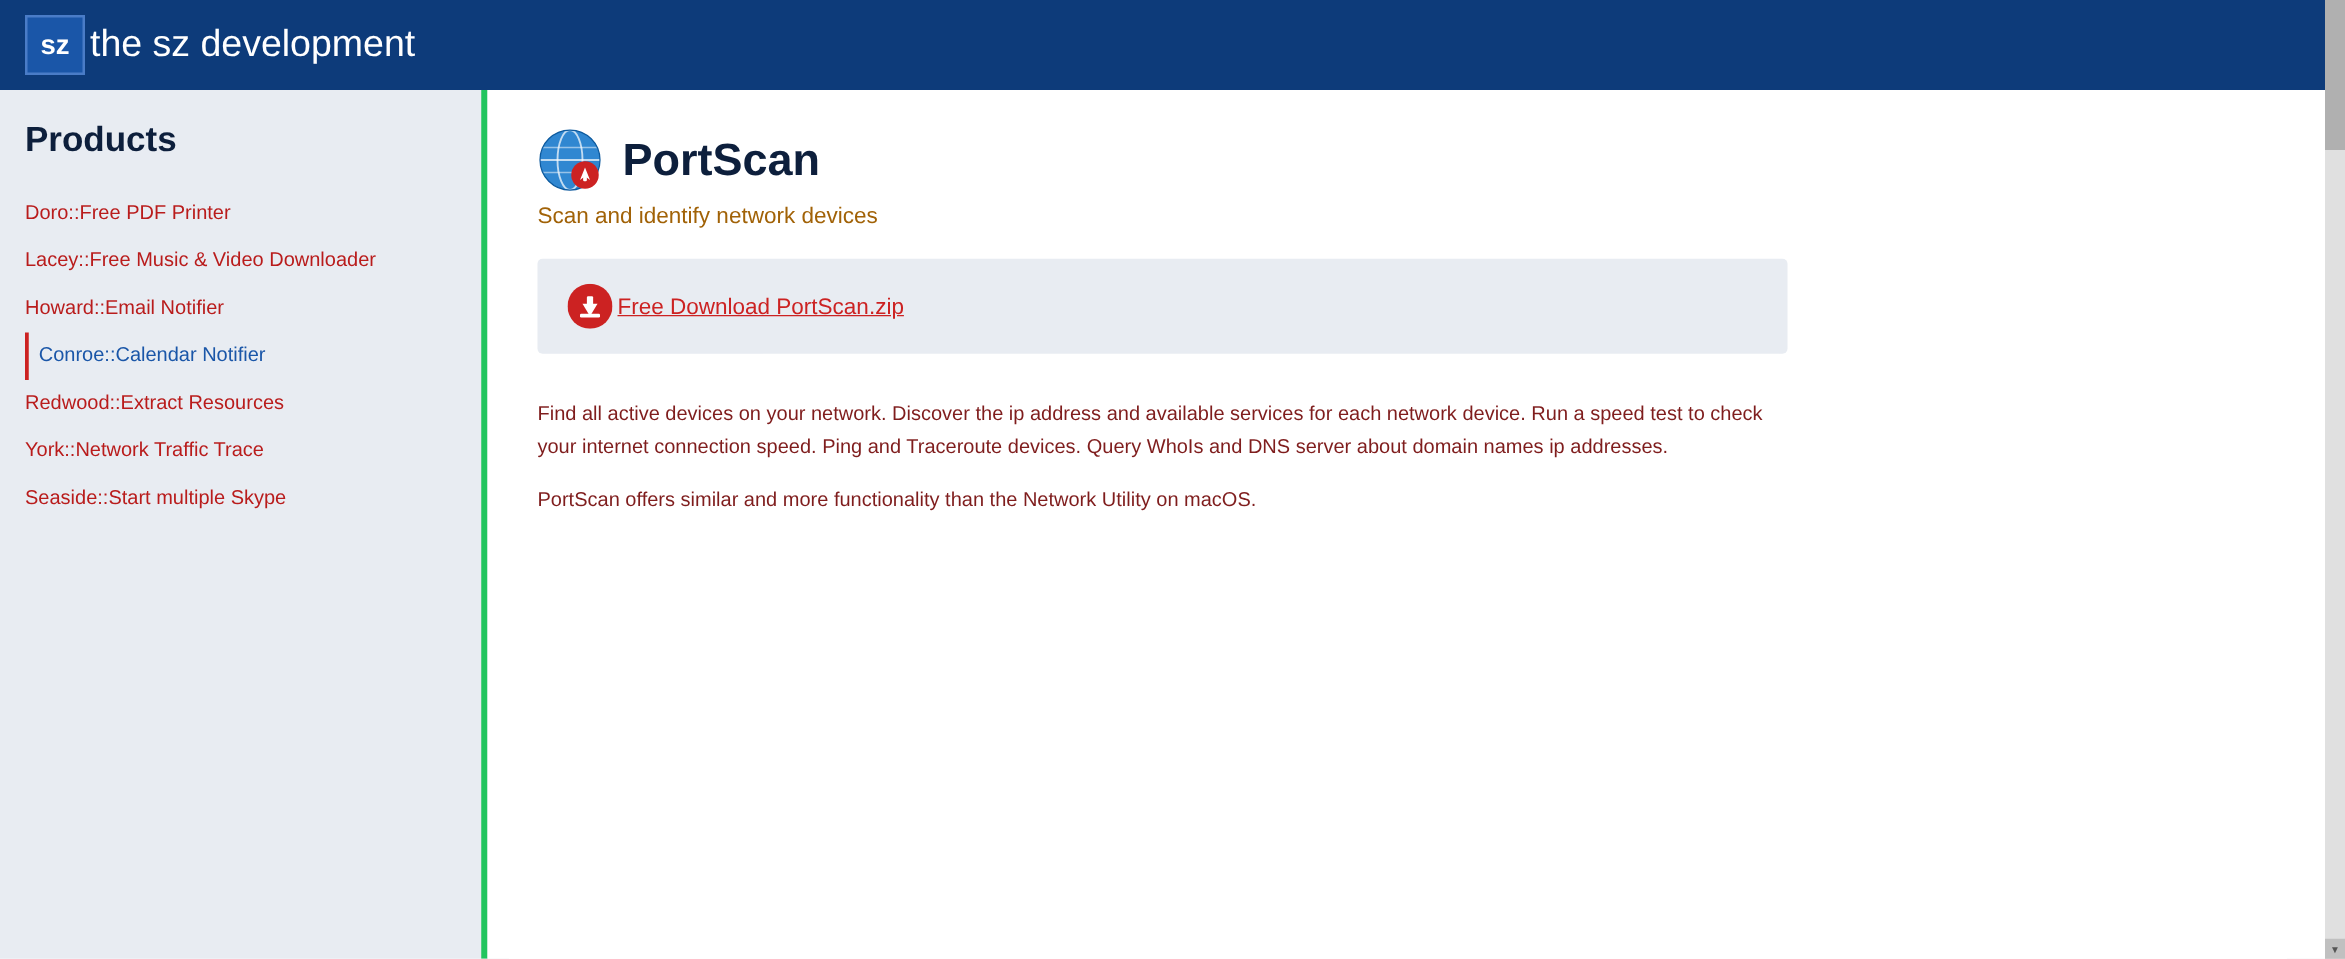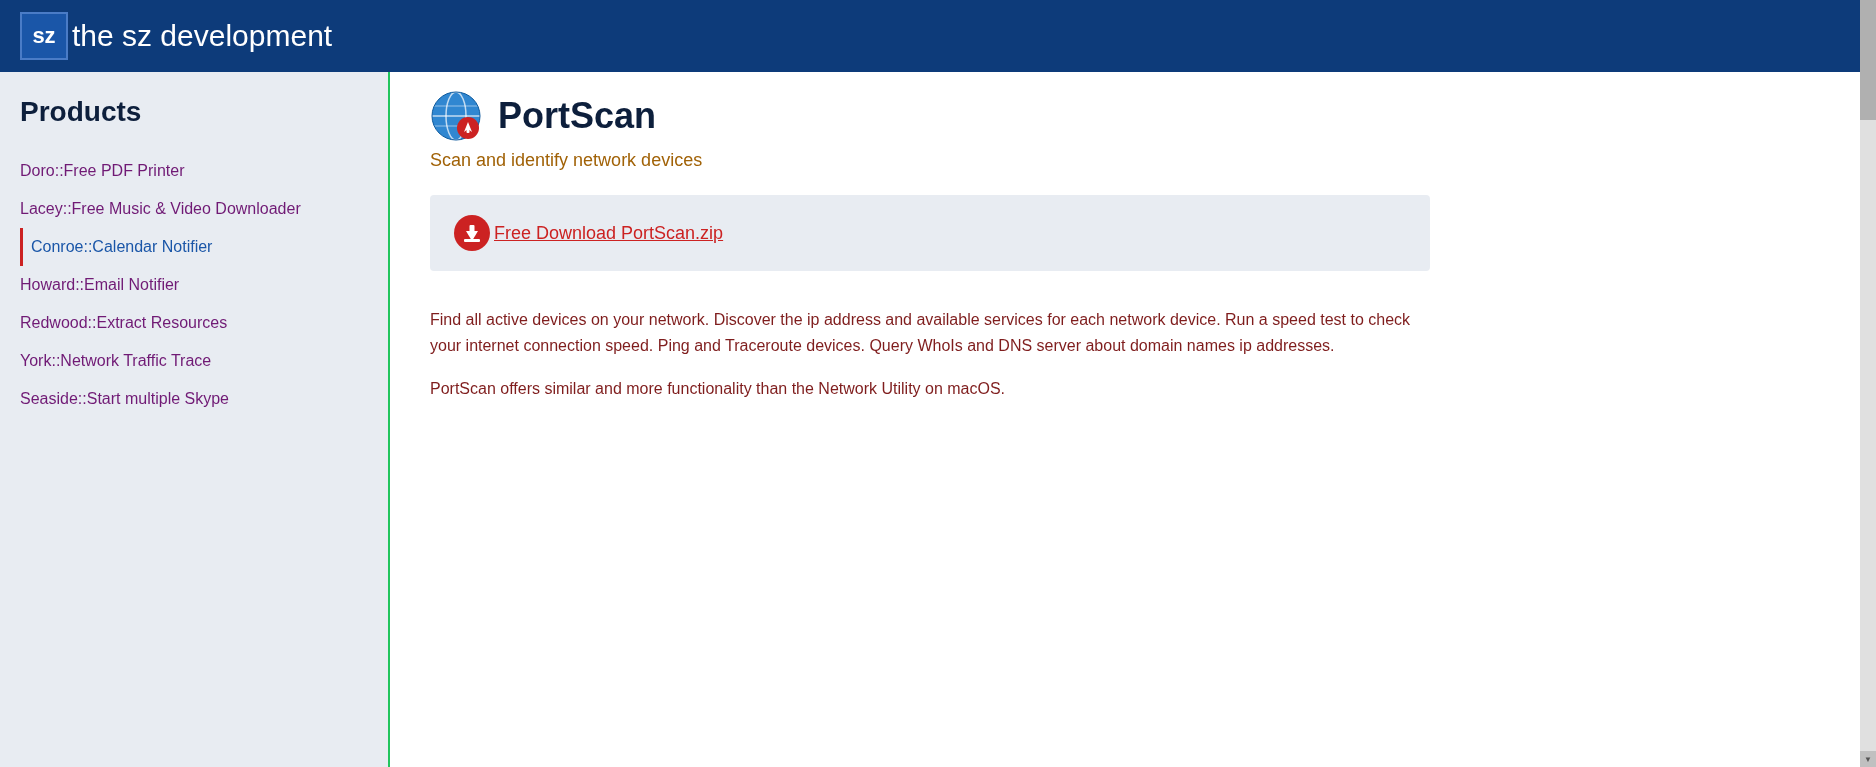--- a/index.html
+++ b/index.html
@@ -76,48 +76,48 @@
       display: flex;
       min-height: calc(100vh - 72px);
     }
 
     
     .sidebar {
       width: 390px;
       min-width: 390px;
       background: #e8ecf2;
       padding: 24px 20px 24px 20px;
-      border-right: 2px solid #22c55e;
+      border-right: 5px solid #22c55e;
     }
     .sidebar-title {
       font-size: 28px;
       font-weight: 700;
       color: #0d1f3c;
       margin-bottom: 24px;
     }
     .sidebar-item {
       display: block;
       padding: 10px 0;
-      color: #701a75;
+      color: #b91c1c;
       text-decoration: none;
       font-size: 16px;
       border-bottom: none;
       cursor: pointer;
     }
     .sidebar-item.active {
       border-left: 3px solid #cc2222;
       padding-left: 8px;
       color: #1a56a8;
     }
 
     
     .content {
       flex: 1;
       background: #ffffff;
-      padding: 18px 40px;
+      padding: 30px 40px;
       max-width: calc(100% - 390px - 16px);
     }
 
     .product-header {
       display: flex;
       align-items: center;
       gap: 16px;
       margin-bottom: 8px;
     }
     .product-icon {
@@ -187,22 +187,22 @@
   <div class="scrollbar-btn bottom">▼</div>
 </div>
 
 <div class="main-layout">
 
   <nav class="sidebar">
     <h2 class="sidebar-title">Products</h2>
 
     <a class="sidebar-item">Doro::Free PDF Printer</a>
     <a class="sidebar-item">Lacey::Free Music &amp; Video Downloader</a>
+    <a class="sidebar-item">Howard::Email Notifier</a>
     <a class="sidebar-item active">Conroe::Calendar Notifier</a>
-    <a class="sidebar-item">Howard::Email Notifier</a>
     <a class="sidebar-item">Redwood::Extract Resources</a>
     <a class="sidebar-item">York::Network Traffic Trace</a>
     <a class="sidebar-item">Seaside::Start multiple Skype</a>
   </nav>
 
   <main class="content">
 
     <div class="product-header">
 
       <svg class="product-icon" viewBox="0 0 52 52" xmlns="http://www.w3.org/2000/svg">

